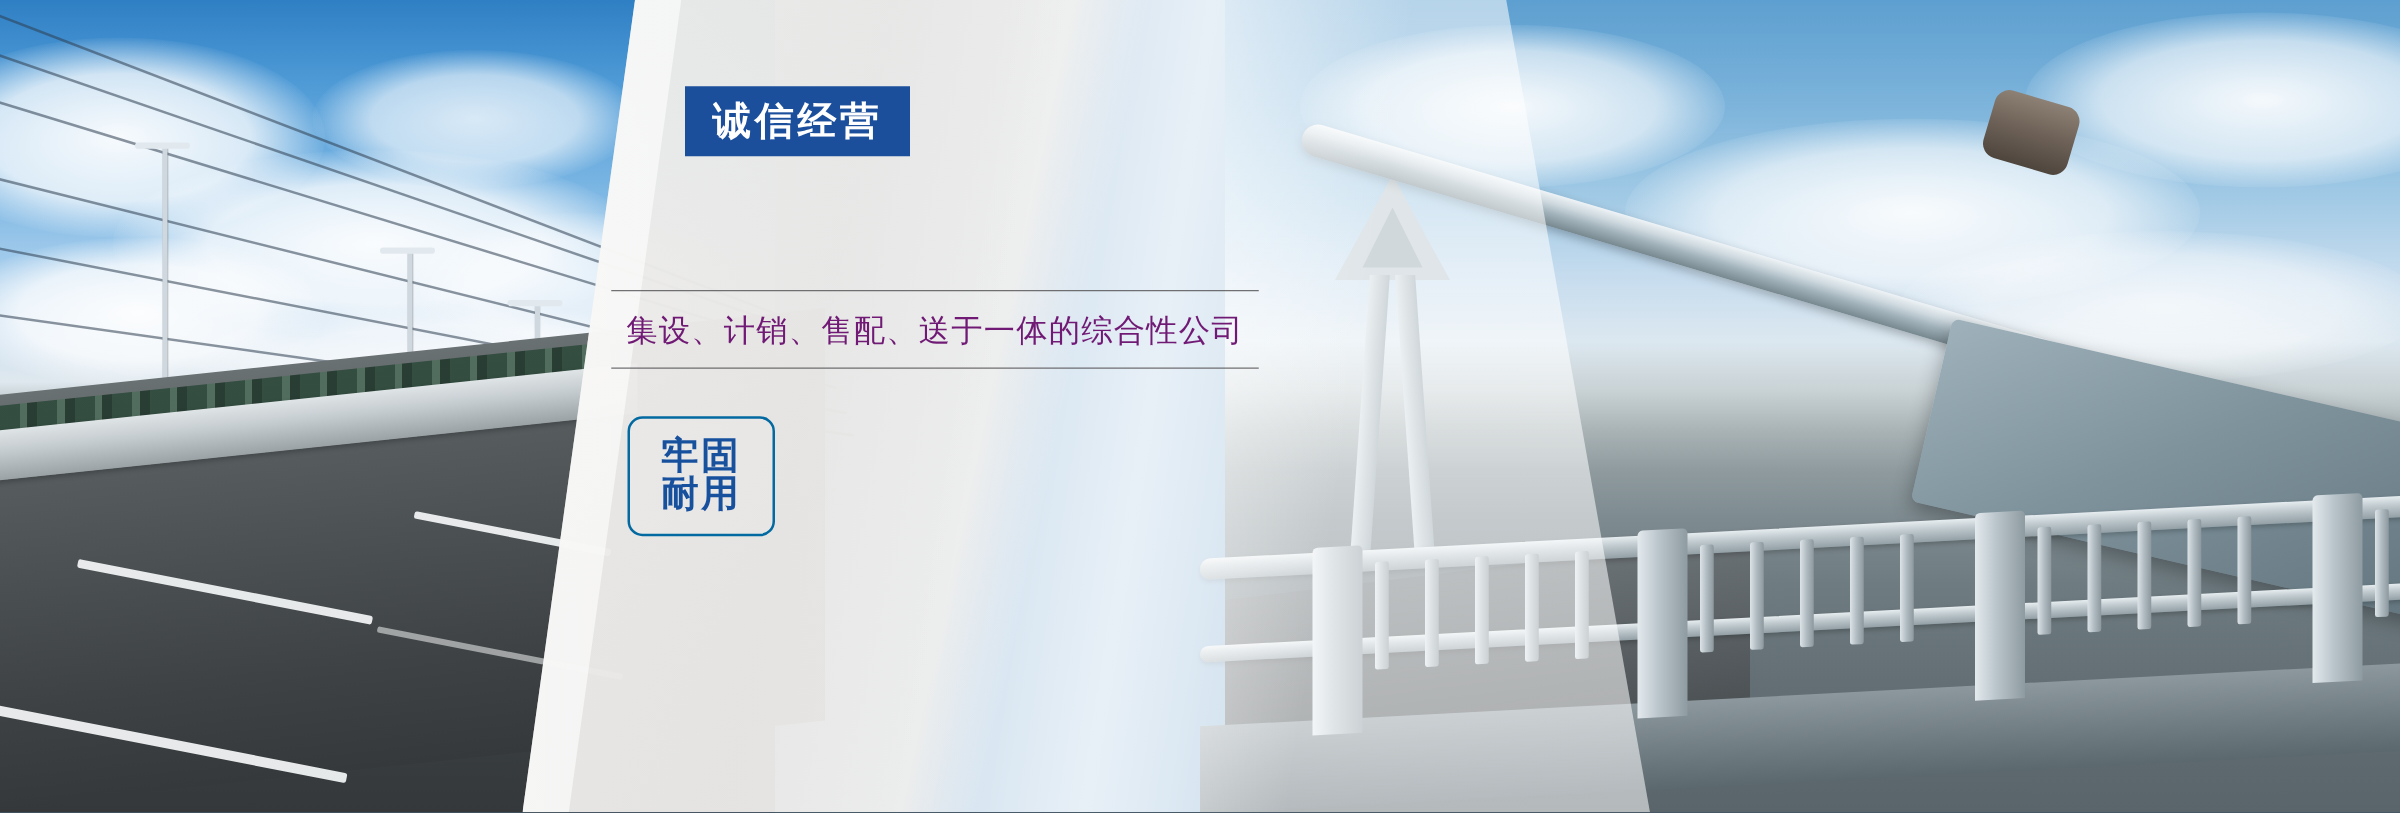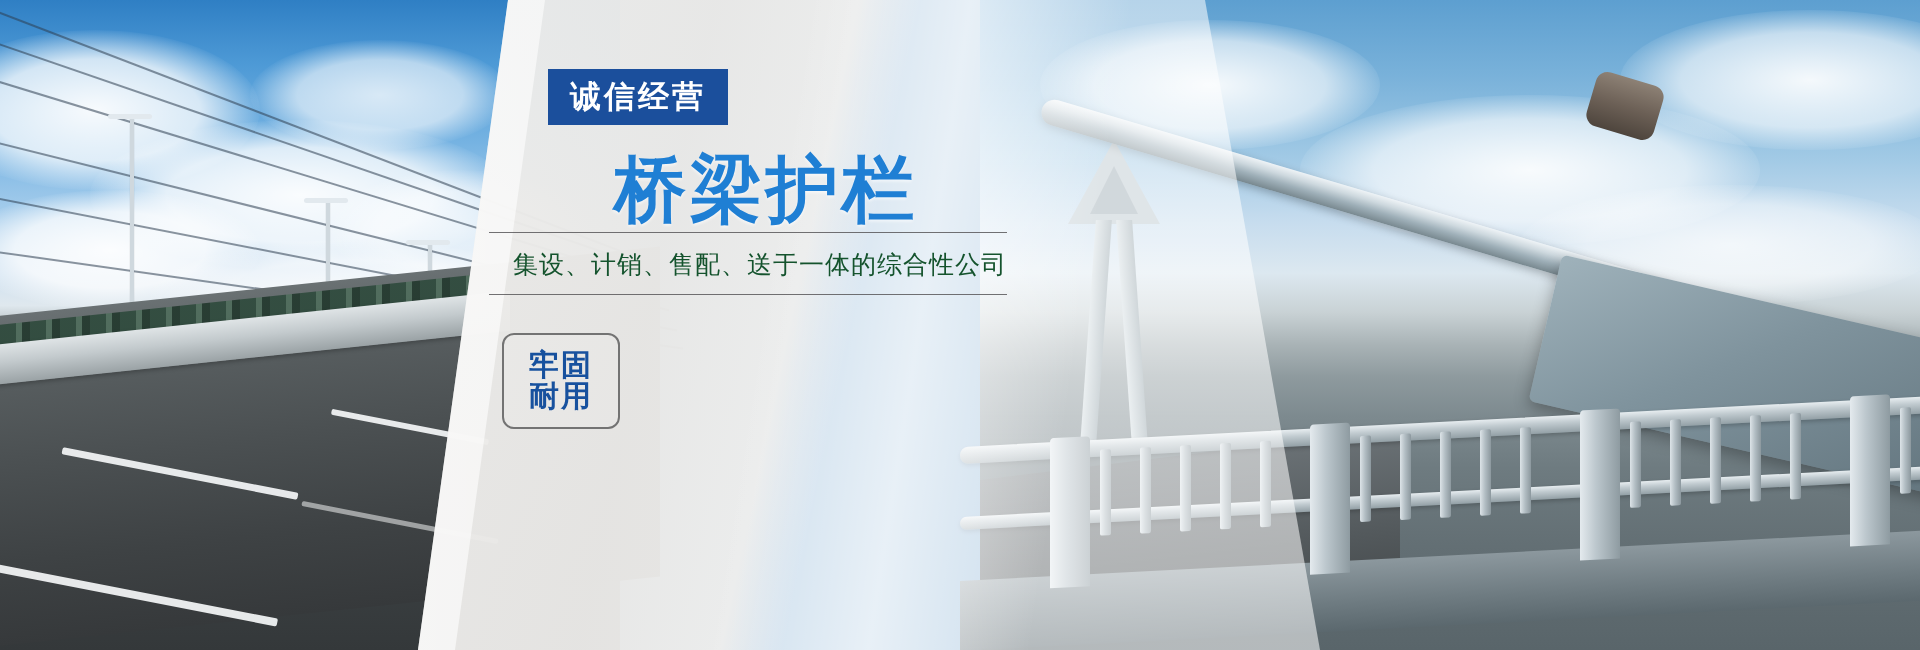--- a/index.html
+++ b/index.html
@@ -343,38 +343,38 @@
     width: 518px;
   }
   .rule {
     width: 100%;
     height: 1px;
     background: #59585a;
     opacity: .85;
   }
   .subtitle {
     font-size: 25px;
-    color: #14532d;
+    color: #701a75;
     letter-spacing: 1px;
-    text-align: right;
+    text-align: center;
     padding: 15px 0 13px 0;
     white-space: nowrap;
   }
 
   .features {
     position: absolute;
     left: 502px;
     top: 333px;
     display: flex;
     gap: 33px;
   }
   .feature {
     width: 114px;
     height: 92px;
-    border: 2px solid #737373;
+    border: 2px solid #0369a1;
     border-radius: 12px;
     display: flex;
     flex-direction: column;
     align-items: center;
     justify-content: center;
     color: #17519e;
     font-size: 30px;
     font-weight: bold;
     line-height: 1.03;
     letter-spacing: 2px;
@@ -471,21 +471,20 @@
     <div class="panel-sheen"></div>
     <div class="panel-edge-left"></div>
   </div>
 
   <div class="content">
 
     <div class="tags">
       <div class="tag tag-blue">诚信经营</div>
     </div>
 
-    <div class="title">桥梁护栏</div>
 
     <div class="subtitle-block">
       <div class="rule"></div>
       <div class="subtitle">集设、计销、售配、送于一体的综合性公司</div>
       <div class="rule"></div>
     </div>
 
     <div class="features">
       <div class="feature">
         <span>牢固</span>

